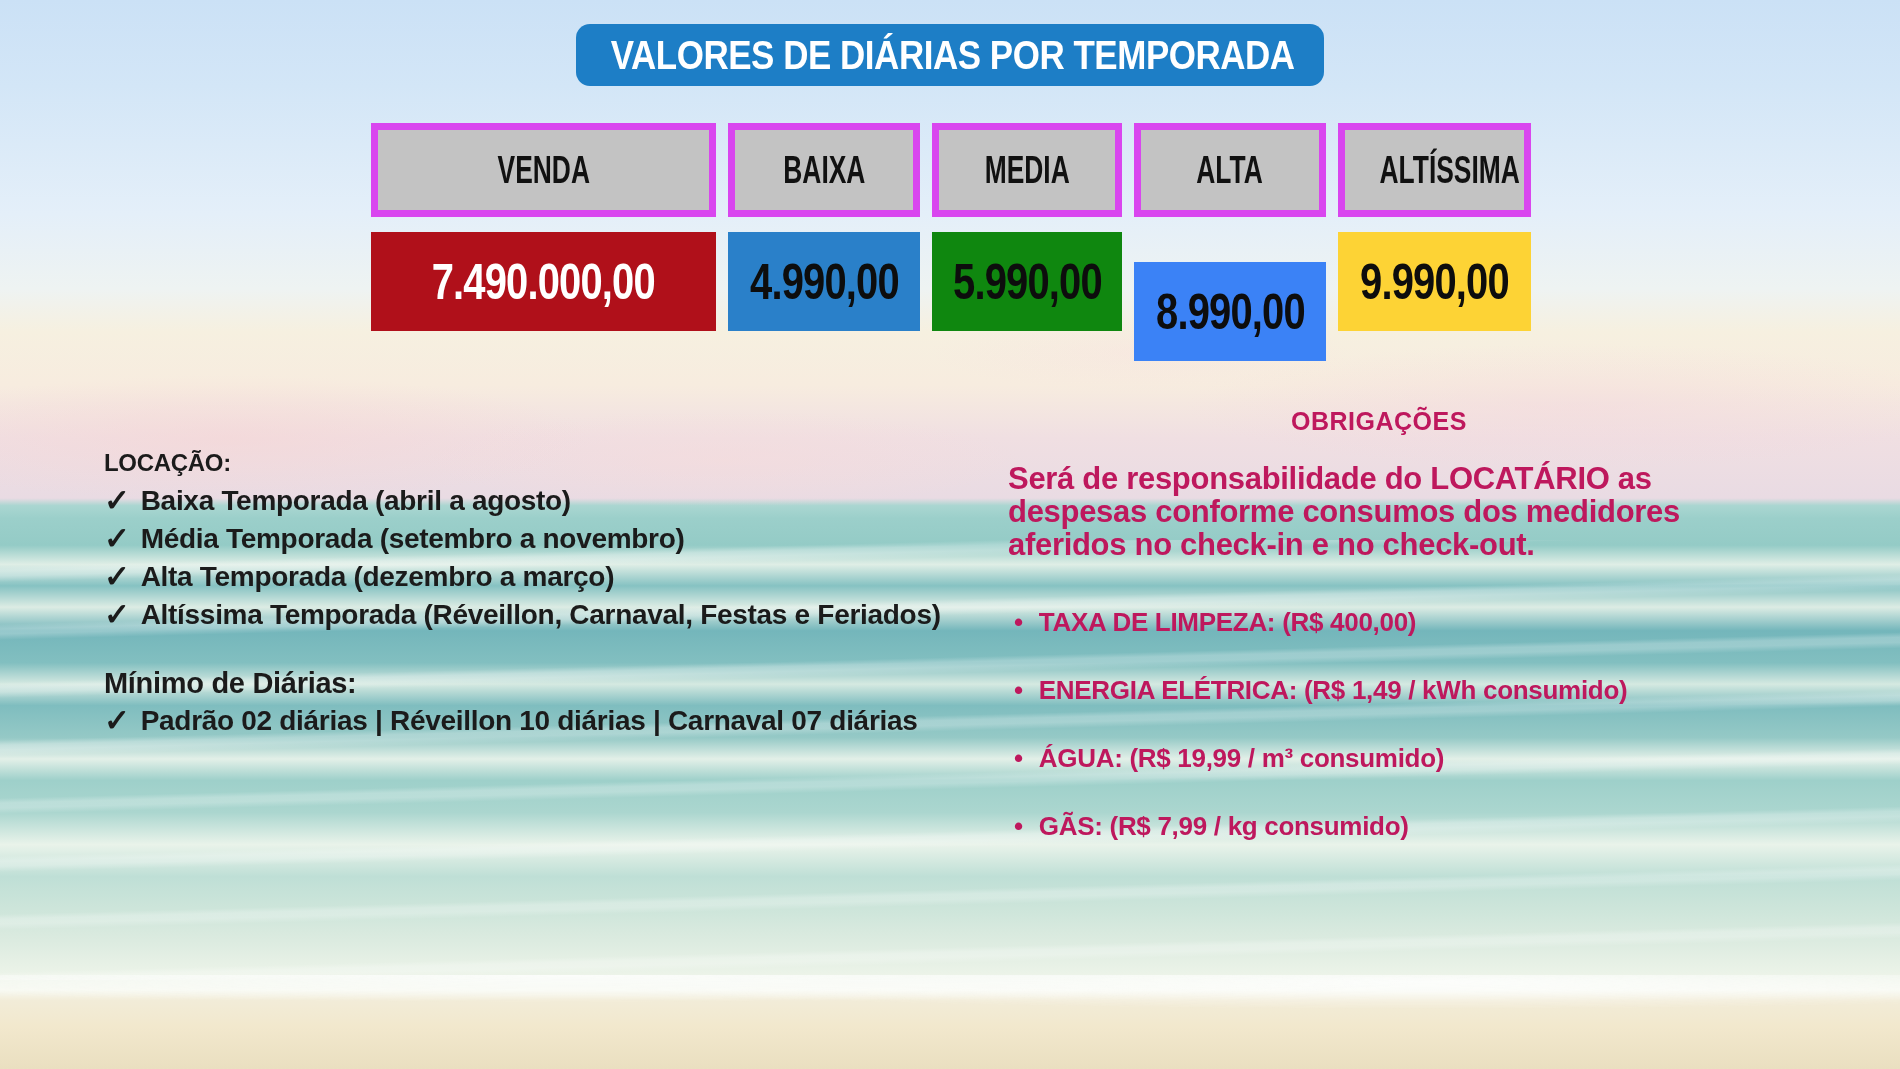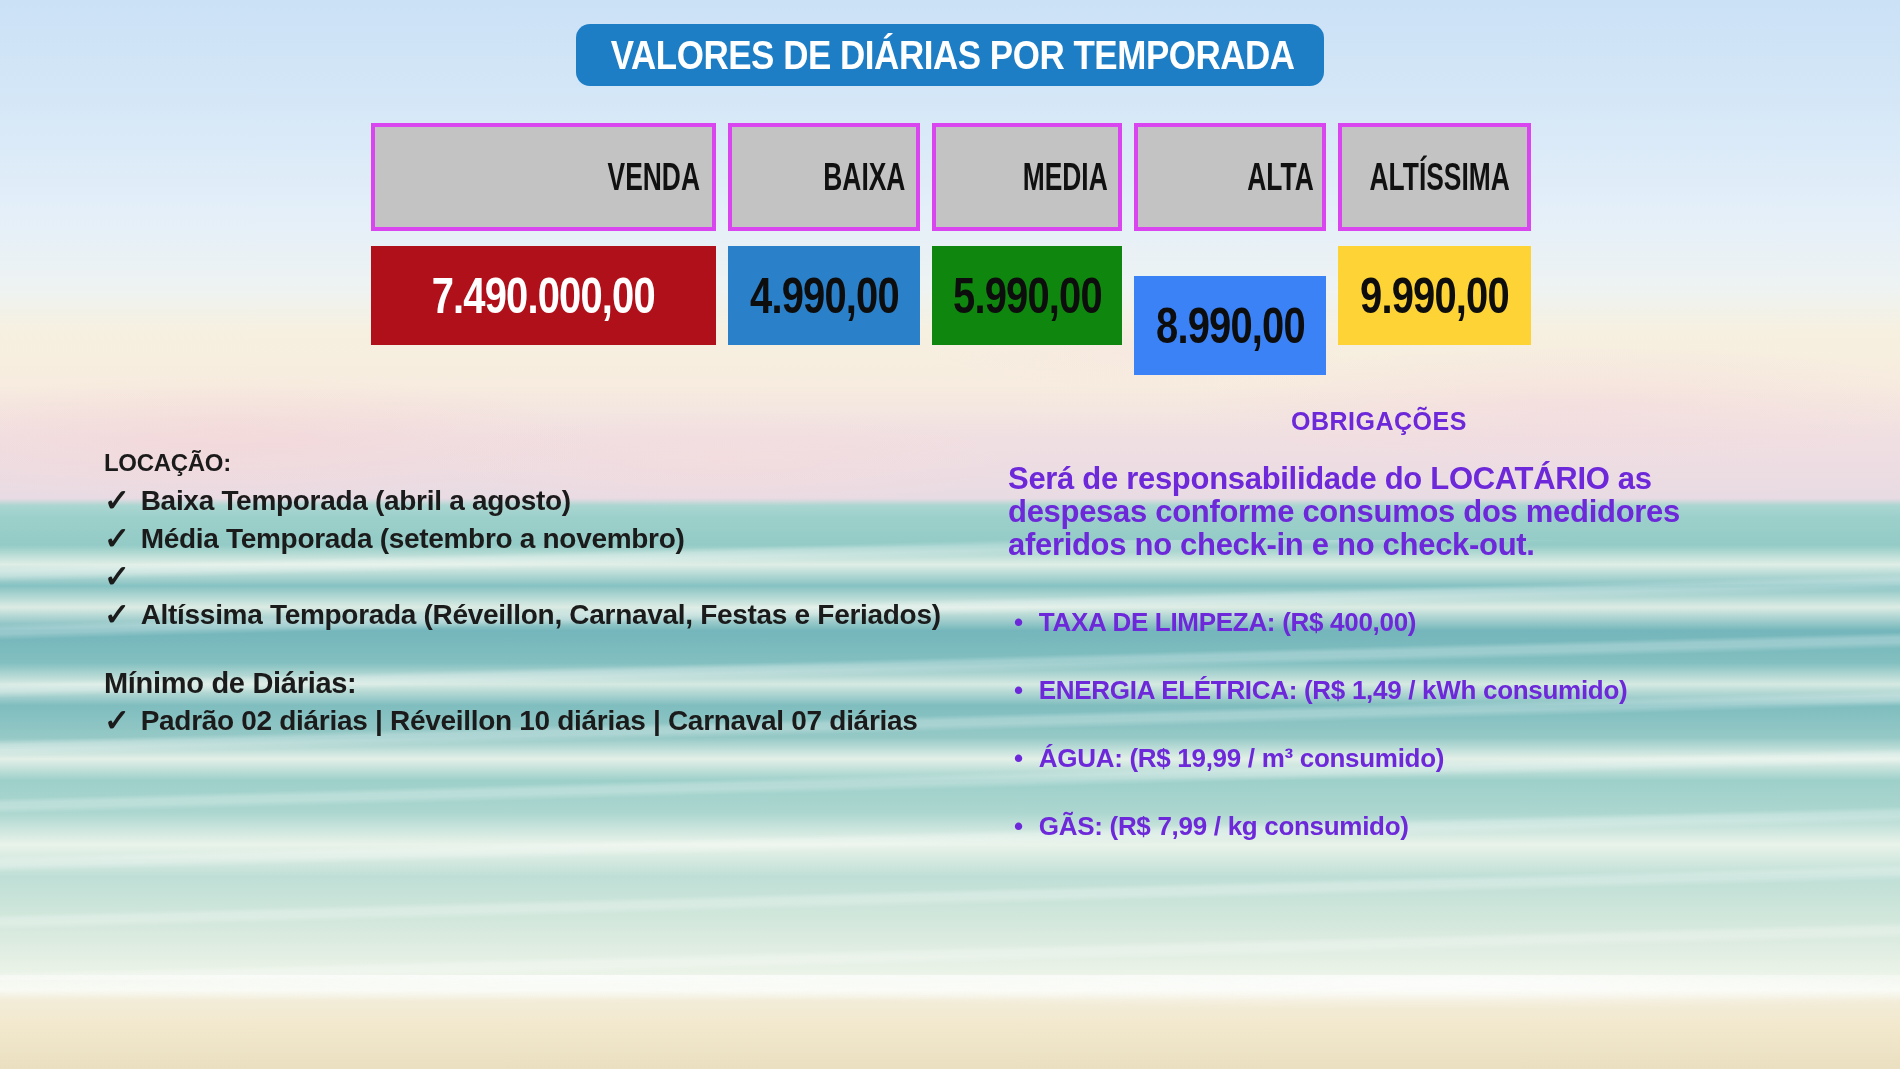--- a/index.html
+++ b/index.html
@@ -48,42 +48,42 @@
     color:#ffffff; font-size:38px; font-weight:700; letter-spacing:-0.5px;
     display:inline-block; transform:scale(0.92,1.08); white-space:nowrap;
   }
 
   
   .season-table { position:absolute; left:371px; top:123px; display:flex; gap:12px; }
   .season-col { display:flex; flex-direction:column; gap:15px; }
   .col-0 { width:345px; } .col-1 { width:192px; } .col-2 { width:190px; }
   .col-3 { width:192px;gap:45px; } .col-4 { width:193px; }
   .head-cell {
-    height:108px; border:4px solid #d946ef;
-    display:flex; align-items:center; justify-content:flex-end;
+    height:94px; border:7px solid #d946ef;
+    display:flex; align-items:center; justify-content:center;
   }
   .head-text {
     color:#111111; font-size:33px; font-weight:700; white-space:nowrap;
     display:inline-block; transform:scale(0.80,1.18);
   }
   .value-cell { height:99px; display:flex; align-items:center; justify-content:center; }
   .value-text {
     font-size:47px; font-weight:700; letter-spacing:-1px; white-space:nowrap;
     display:inline-block; transform:scale(0.85,1.05);
   }
 
   
   .locacao { position:absolute; left:104px; top:444px; width:880px; color:#1b1b1b; }
   .loc-heading { font-size:24px; font-weight:700; line-height:38px; letter-spacing:-0.3px; }
   .loc-item { display:flex; align-items:center; line-height:38px; font-size:28px; font-weight:600; letter-spacing:-0.3px; white-space:nowrap; }
   .check { font-size:31px; font-weight:600; margin-right:11px; line-height:38px; }
   .minimo-heading { margin-top:30px; font-size:29px; font-weight:700; line-height:38px; letter-spacing:-0.3px; }
 
   
-  .obrigacoes { position:absolute; left:1008px; top:406px; width:742px; color:#6d28d9; }
+  .obrigacoes { position:absolute; left:1008px; top:406px; width:742px; color:#be185d; }
   .obr-heading { text-align:center; font-size:25px; font-weight:700; letter-spacing:0.5px; line-height:30px; }
   .obr-intro { margin-top:26px; font-size:31px; font-weight:600; line-height:33px; letter-spacing:-0.3px; }
   .obr-list { margin-top:44px; }
   .obr-item { display:flex; align-items:center; line-height:34px; font-size:26px; font-weight:600; letter-spacing:-0.3px; white-space:nowrap; }
   .obr-item + .obr-item { margin-top:34px; }
   .bullet { font-size:26px; margin-right:16px; margin-left:6px; }
 </style>
 </head>
 <body>
 
@@ -150,20 +150,21 @@
   <div class="loc-item">
     <span class="check">✓</span>
     <span>Baixa Temporada (abril a agosto)</span>
   </div>
   <div class="loc-item">
     <span class="check">✓</span>
     <span>Média Temporada (setembro a novembro)</span>
   </div>
   <div class="loc-item">
     <span class="check">✓</span>
+    <span>Alta Temporada (dezembro a março)</span>
   </div>
   <div class="loc-item">
     <span class="check">✓</span>
     <span>Altíssima Temporada (Réveillon, Carnaval, Festas e Feriados)</span>
   </div>
 
   <div class="minimo-heading">Mínimo de Diárias:</div>
   <div class="loc-item">
     <span class="check">✓</span>
     <span>Padrão 02 diárias | Réveillon 10 diárias | Carnaval 07 diárias</span>

